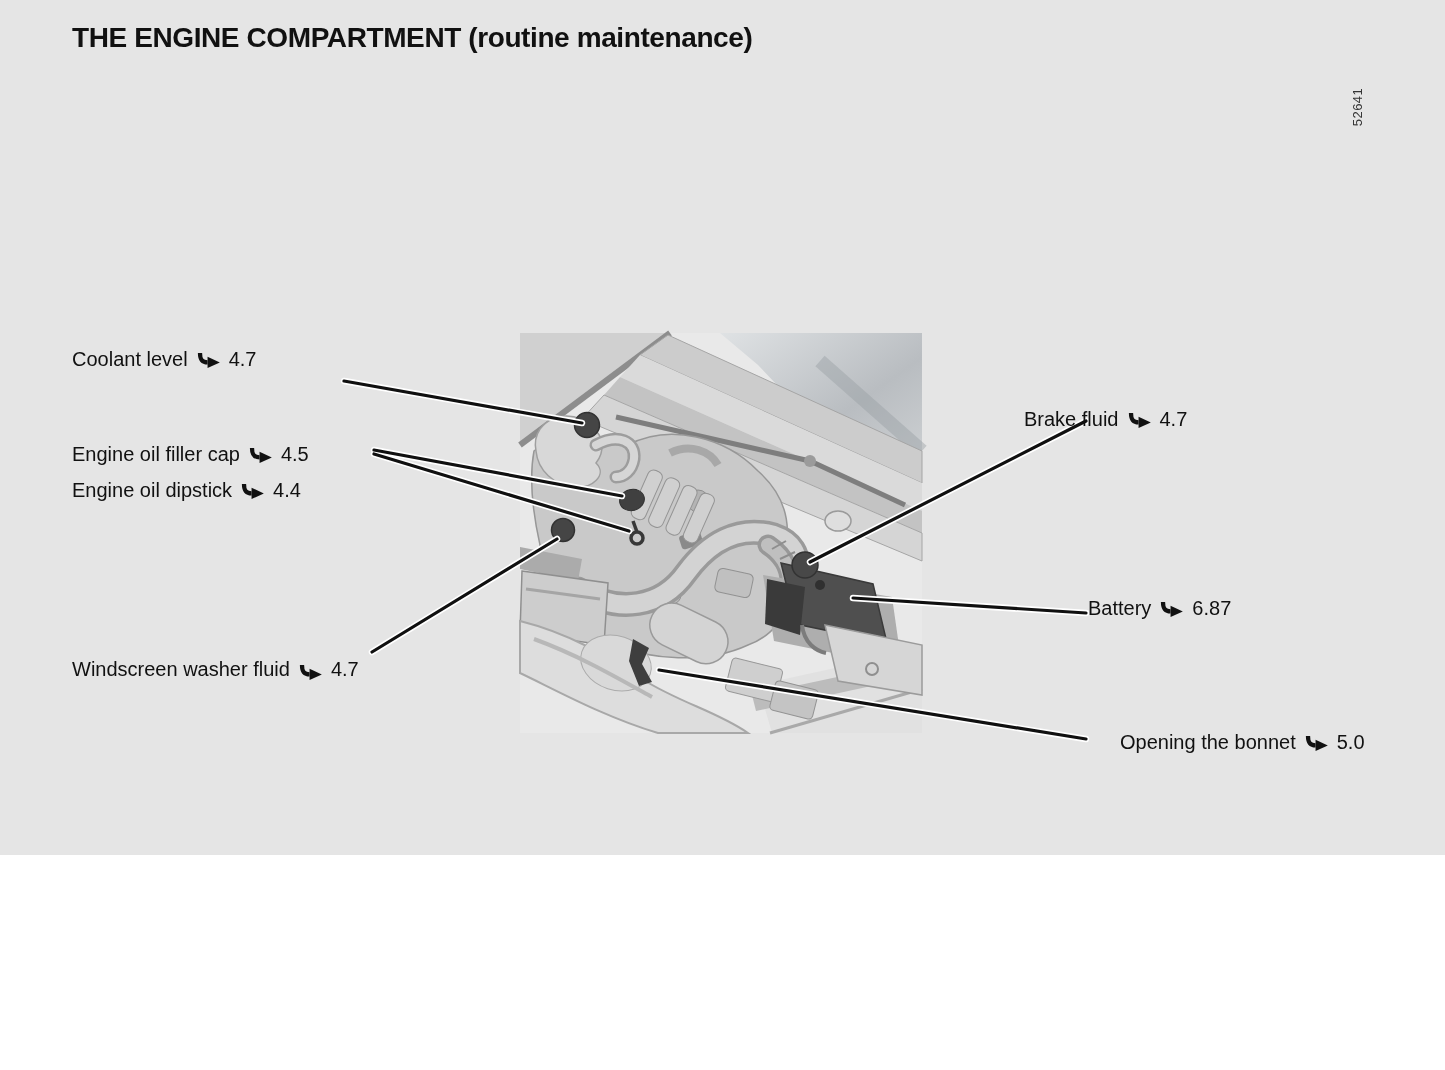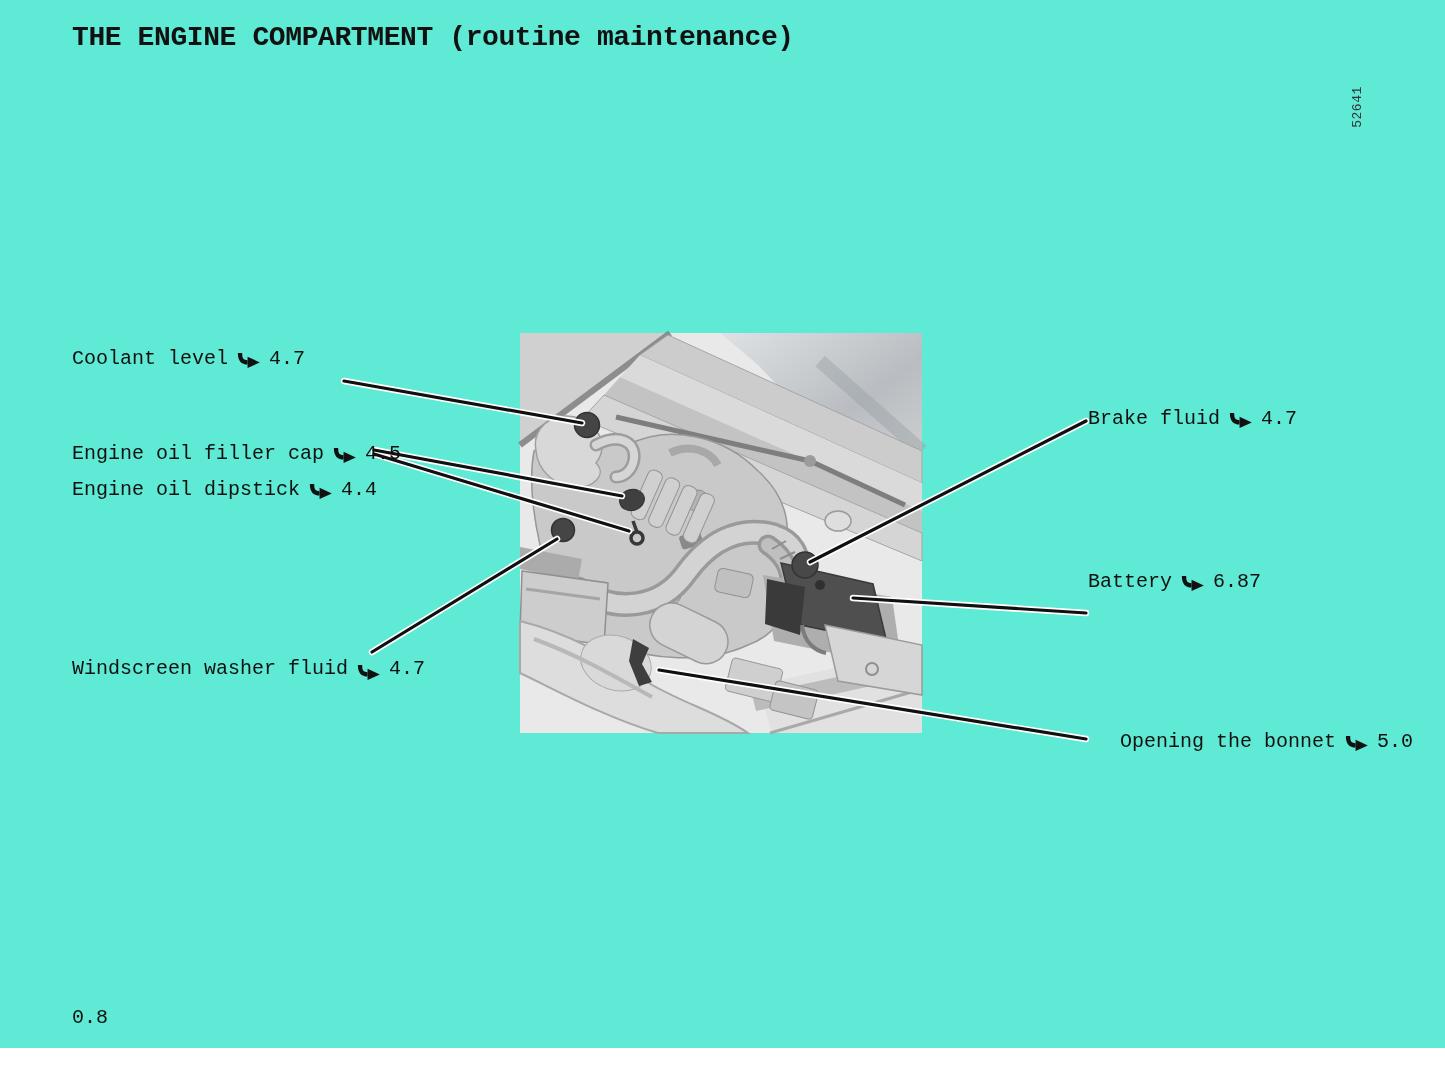--- a/index.html
+++ b/index.html
@@ -1,21 +1,21 @@
 <!DOCTYPE html>
 <html><head>
 <meta charset="utf-8">
 <style>
   html,body { margin:0; padding:0; background:#ffffff; }
   .page {
     position:relative;
     width:1445px;
-    height:1048px;
-    background:#5eead4;
-    font-family:Liberation Mono, monospace;
+    height:855px;
+    background:#e5e5e5;
+    font-family:Liberation Sans, sans-serif;
     color:#111111;
     overflow:hidden;
   }
   .page-title {
     position:absolute;
     left:72px;
     top:22px;
     font-size:28px;
     font-weight:700;
     letter-spacing:-0.4px;
@@ -226,30 +226,30 @@
 
   <div class="callout" style="left:72px; top:657px;align-items:flex-end;">
     <span>Windscreen washer fluid</span>
     <svg class="ref-arrow" viewBox="0 0 26 18">
         <path d="M4,1 C4,8 6,11 12,11" fill="none" stroke="#111" stroke-width="4.5"></path>
         <polygon points="12,5 25,11 12,17" fill="#111"></polygon>
       </svg>
     <span>4.7</span>
   </div>
 
-  <div class="callout" style="left:1088px; top:407px;">
+  <div class="callout" style="left:1024px; top:407px;">
     <span>Brake fluid</span>
     <svg class="ref-arrow" viewBox="0 0 26 18">
         <path d="M4,1 C4,8 6,11 12,11" fill="none" stroke="#111" stroke-width="4.5"></path>
         <polygon points="12,5 25,11 12,17" fill="#111"></polygon>
       </svg>
     <span>4.7</span>
   </div>
 
-  <div class="callout" style="left:1088px; top:570px;align-items:center;">
+  <div class="callout" style="left:1088px; top:596px;align-items:center;">
     <span>Battery</span>
     <svg class="ref-arrow" viewBox="0 0 26 18">
         <path d="M4,1 C4,8 6,11 12,11" fill="none" stroke="#111" stroke-width="4.5"></path>
         <polygon points="12,5 25,11 12,17" fill="#111"></polygon>
       </svg>
     <span>6.87</span>
   </div>
 
   <div class="callout" style="left:1120px; top:730px;">
     <span>Opening the bonnet</span>

